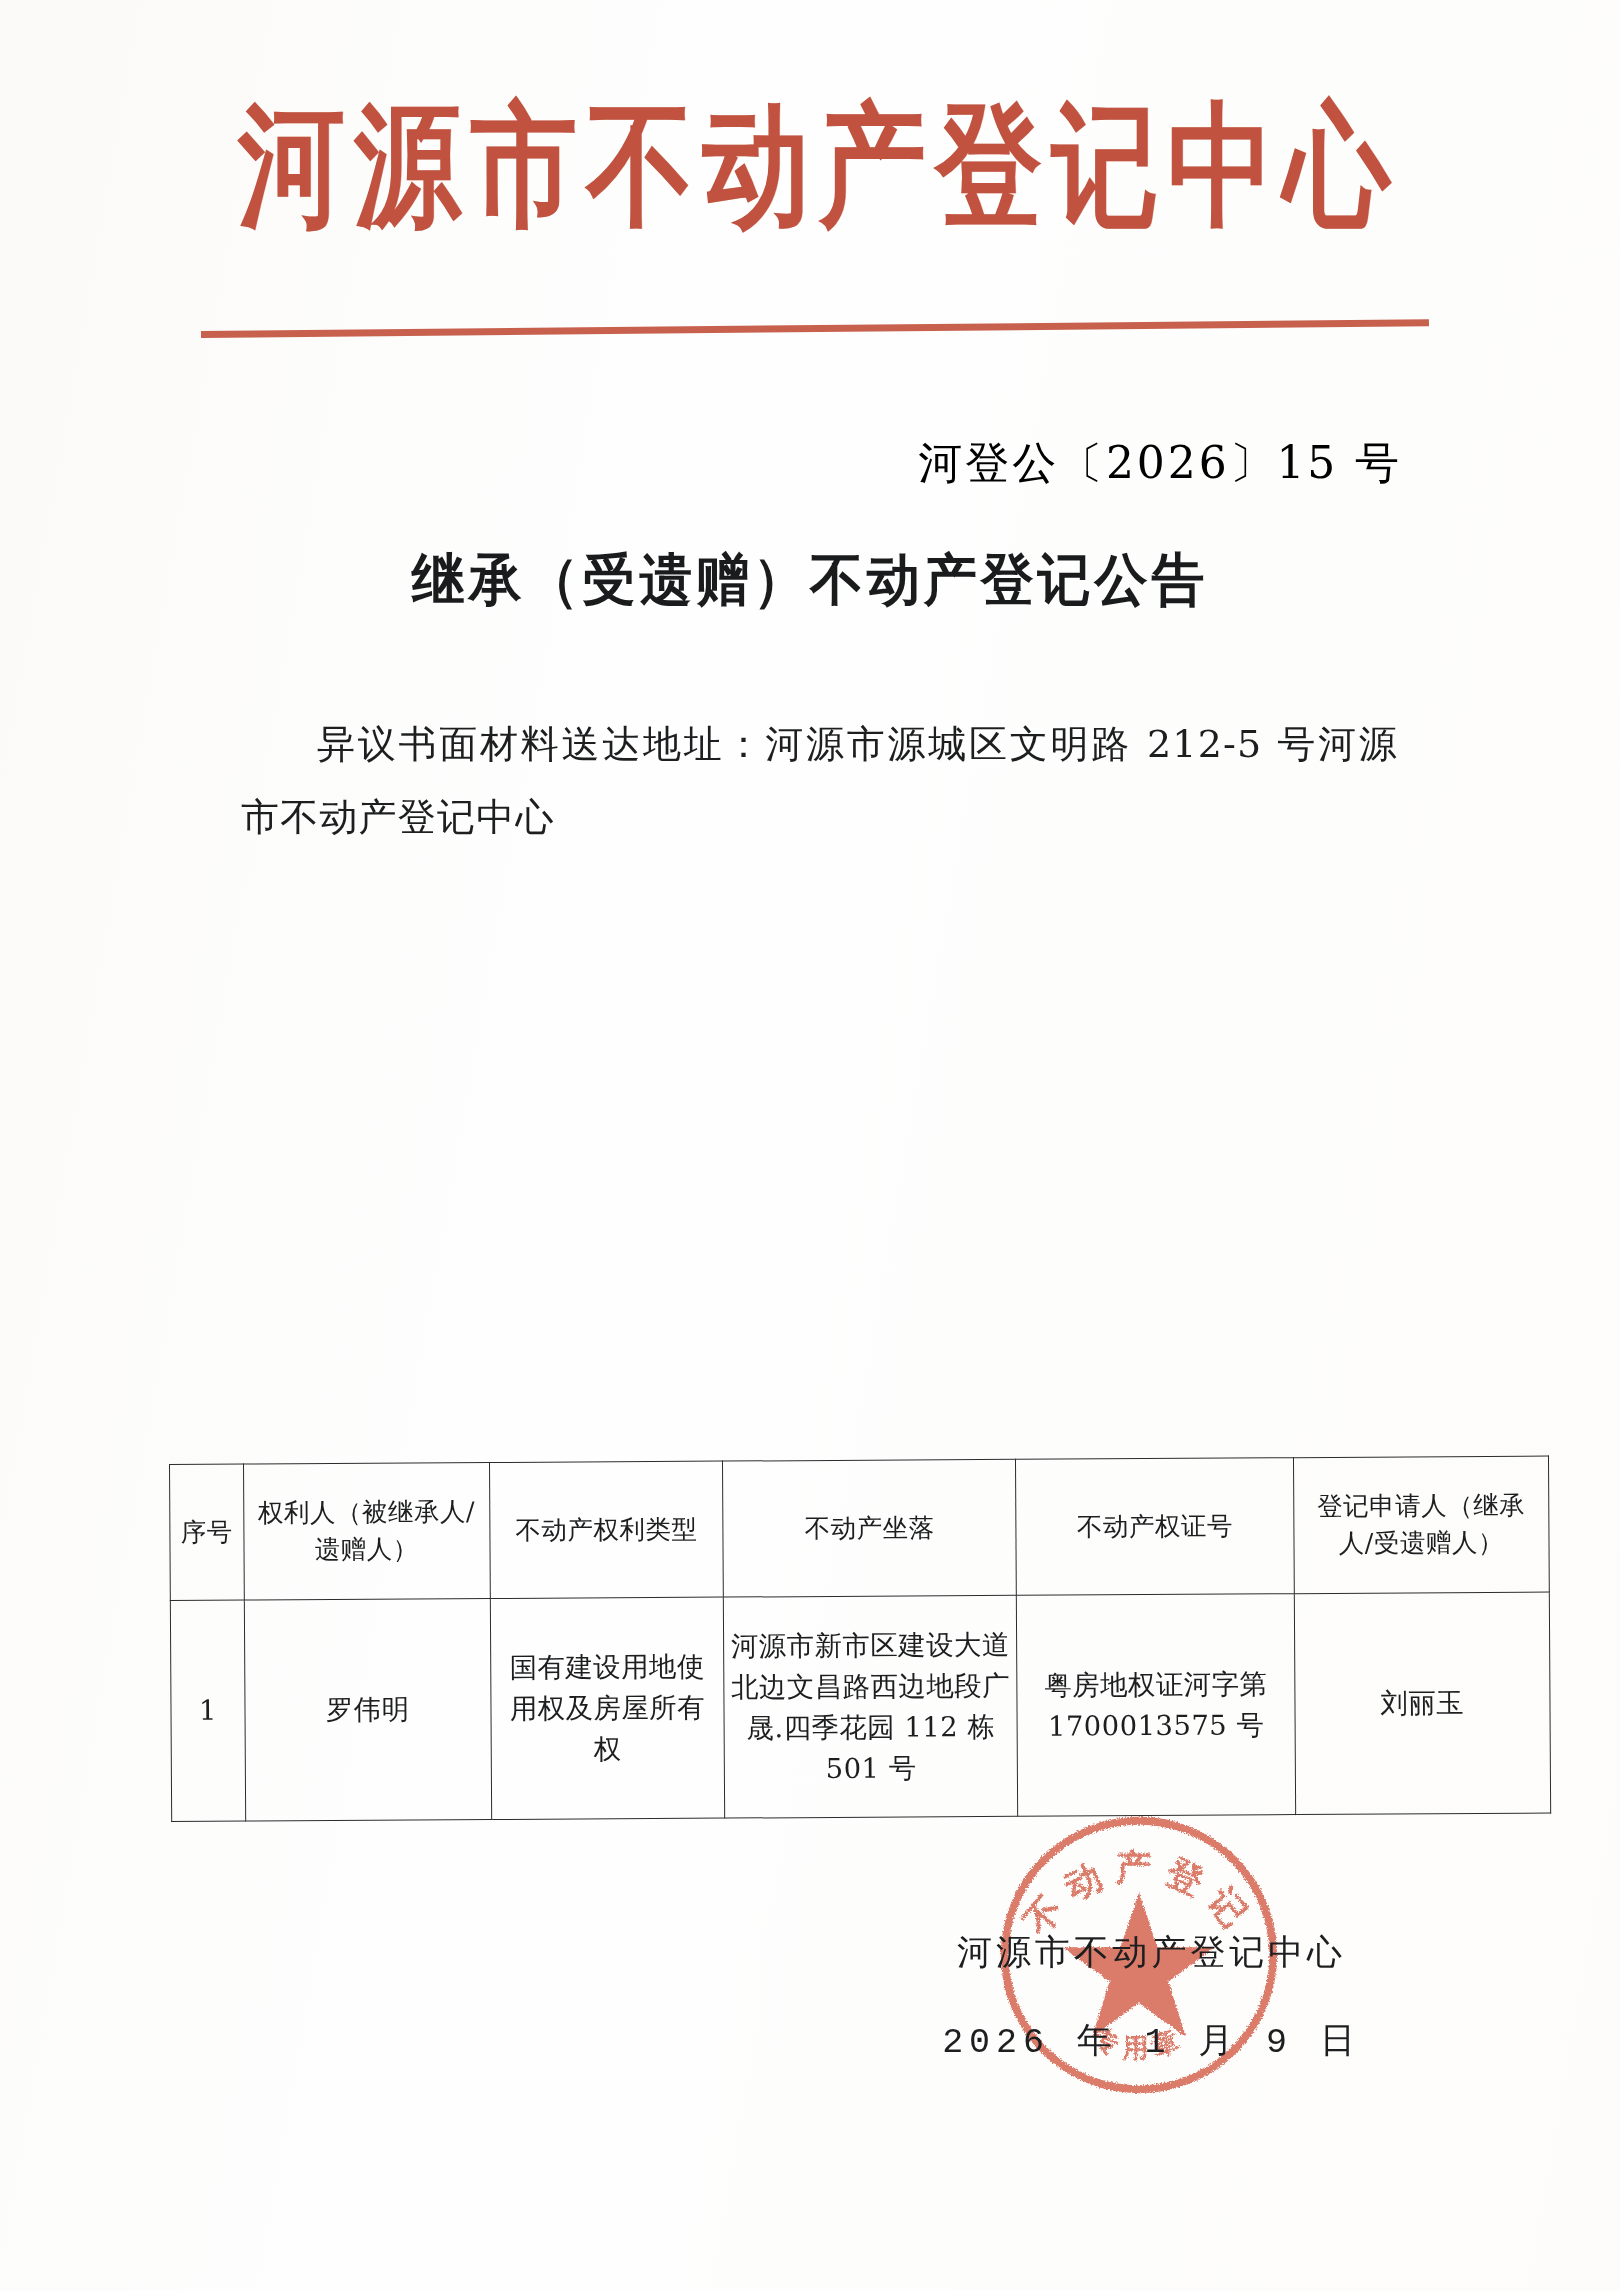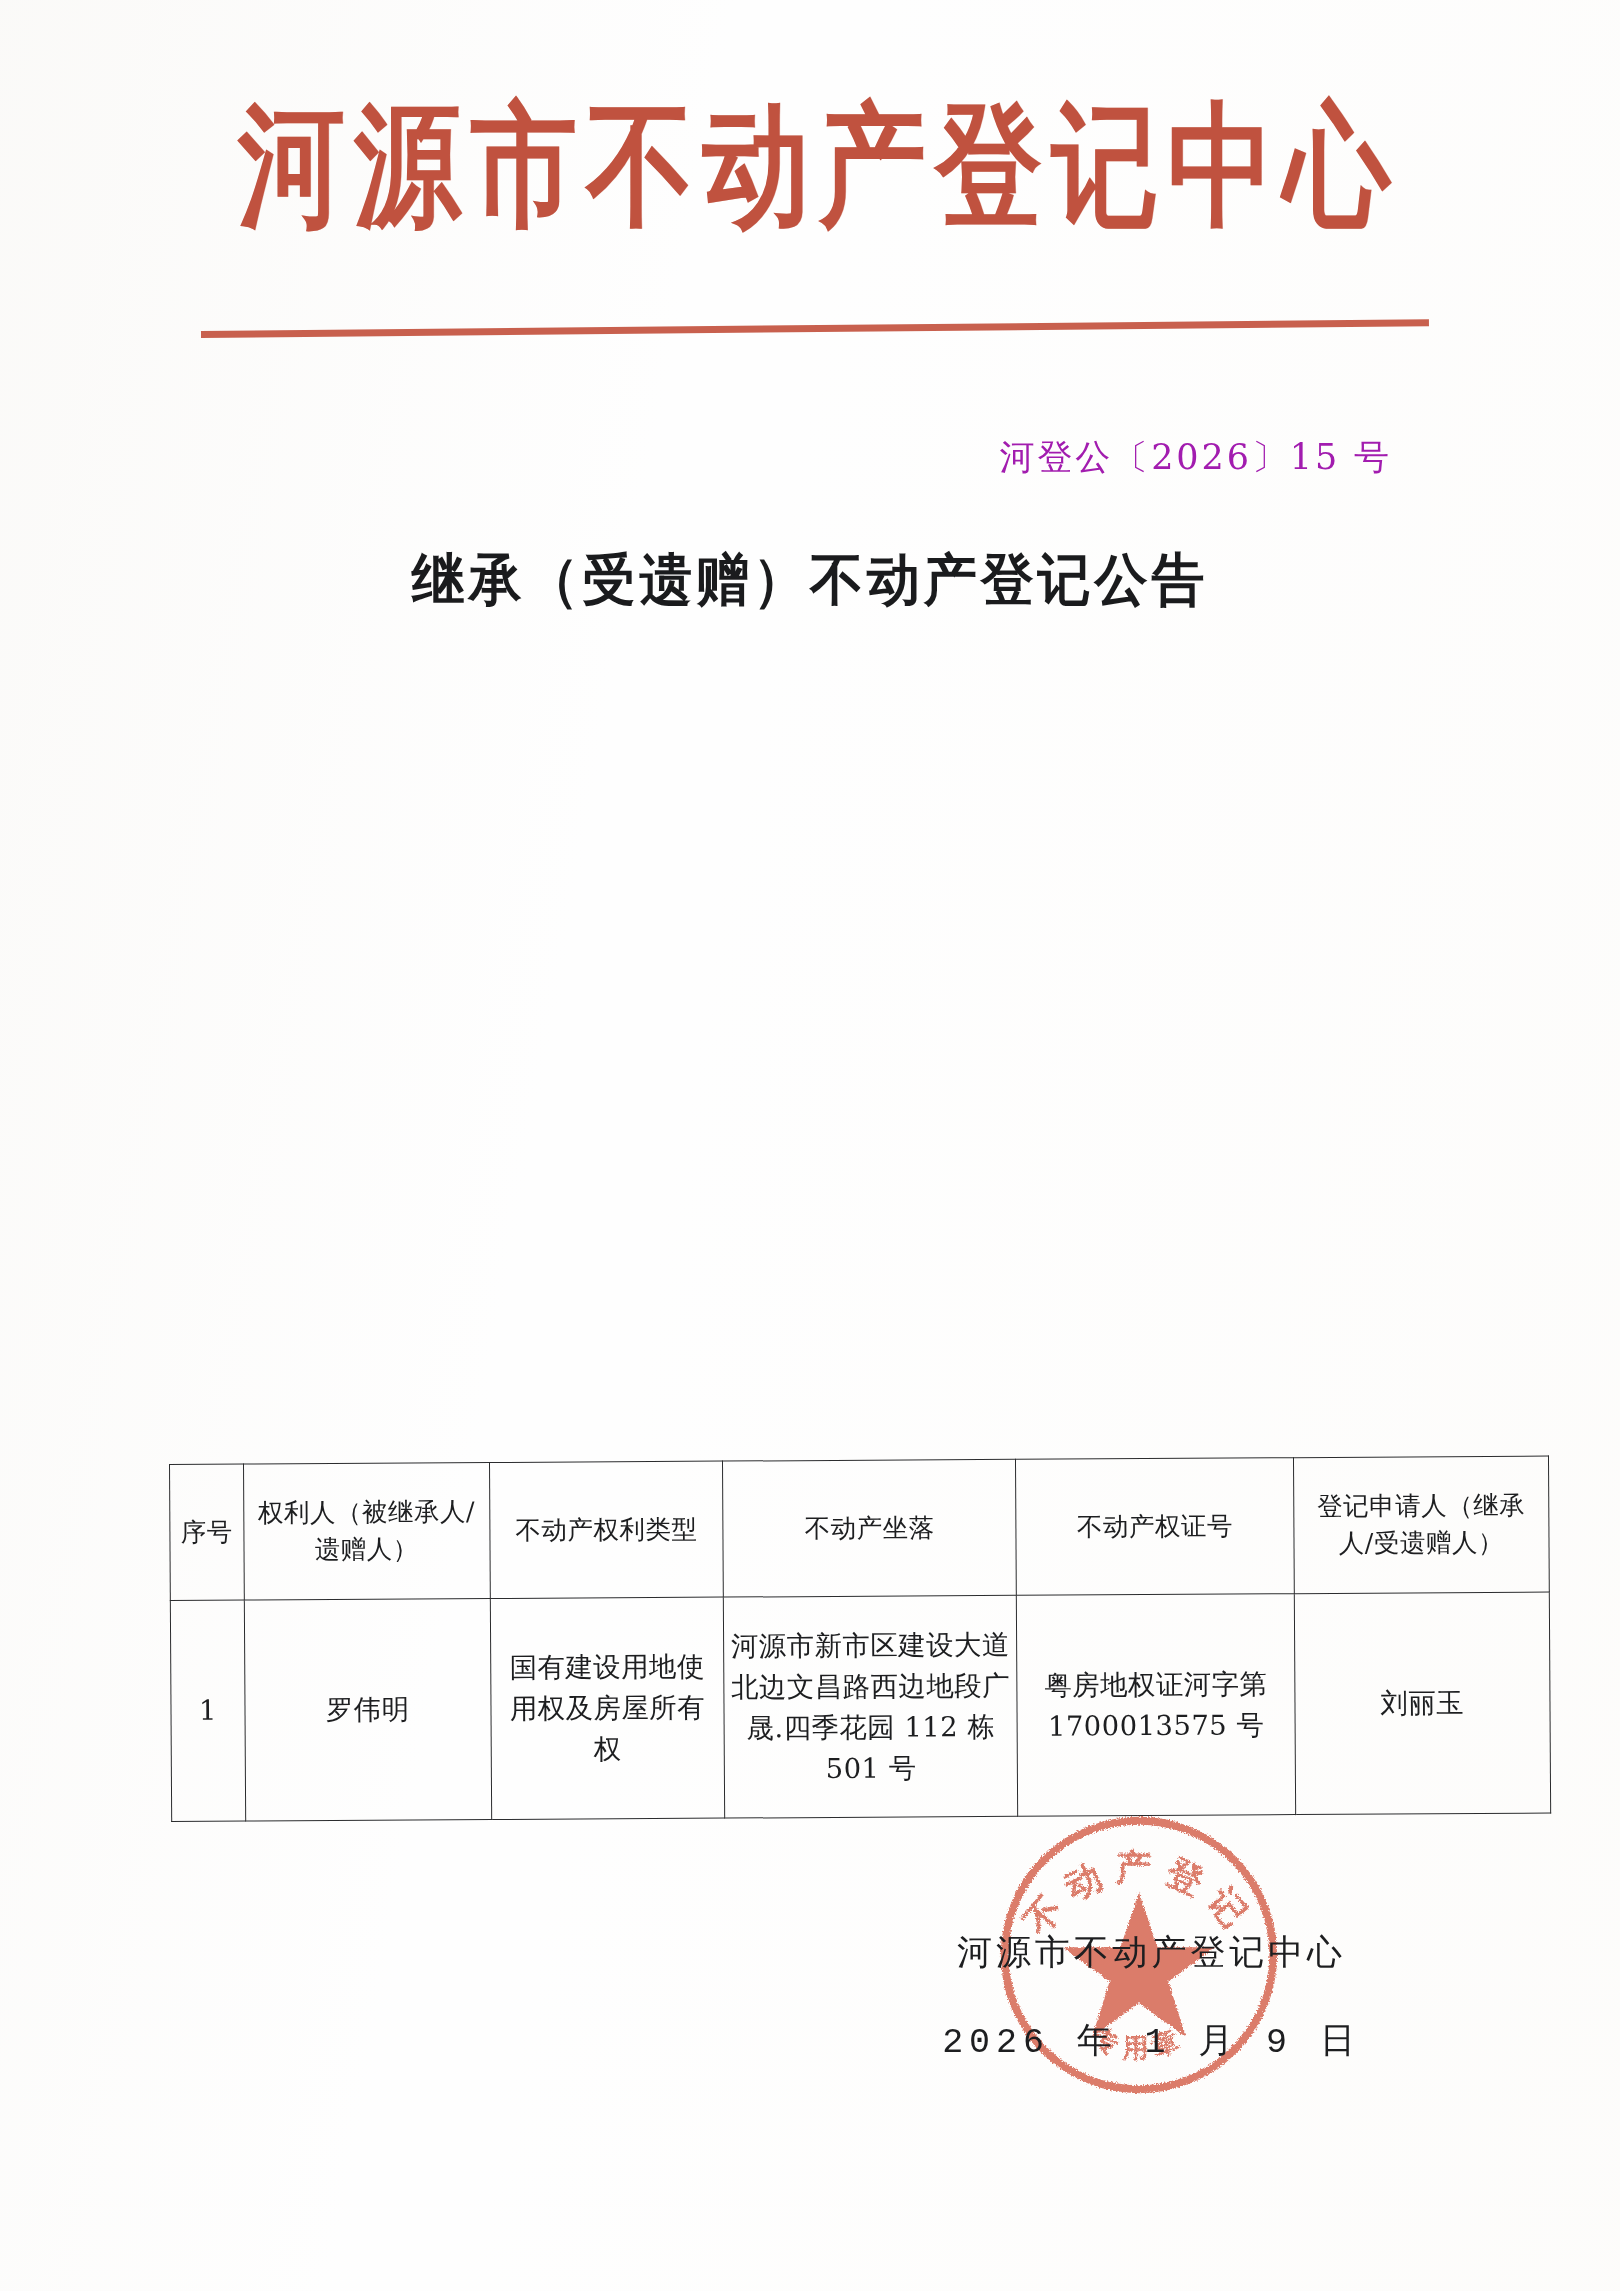--- a/index.html
+++ b/index.html
@@ -63,24 +63,24 @@
     height: 6.9px;
     background: #c3533f;
     transform: rotate(-0.55deg);
     transform-origin: left center;
     opacity: 0.92;
   }
 
   
   .doc-number {
     position: absolute;
-    right: 228px;
+    right: 218px;
     top: 434px;
-    font-size: 35px;
-    color: #a21caf;
+    font-size: 44px;
+    color: #000000;
     letter-spacing: 2.9px;
     white-space: nowrap;
     font-family: "DejaVu Serif", "Liberation Serif", serif;
   }
 
   
   .doc-title {
     position: absolute;
     left: 0;
     top: 545px;
@@ -208,20 +208,21 @@
     <div class="masthead">
       <div class="masthead-title">河源市不动产登记中心</div>
     </div>
     <div class="masthead-rule"></div>
 
     <div class="doc-number">河登公〔2026〕15 号</div>
 
     <div class="doc-title">继承（受遗赠）不动产登记公告</div>
 
     <div class="body-block">
+      <p class="para indent">异议书面材料送达地址：河源市源城区文明路 212-5 号河源市不动产登记中心</p>
     </div>
 
     <div class="reg-table-wrap">
       <table class="reg-table">
         <thead>
           <tr>
             <th class="col-idx">序号</th>
             <th class="col-owner">权利人（被继承人/遗赠人）</th>
             <th class="col-type">不动产权利类型</th>
             <th class="col-loc">不动产坐落</th>

